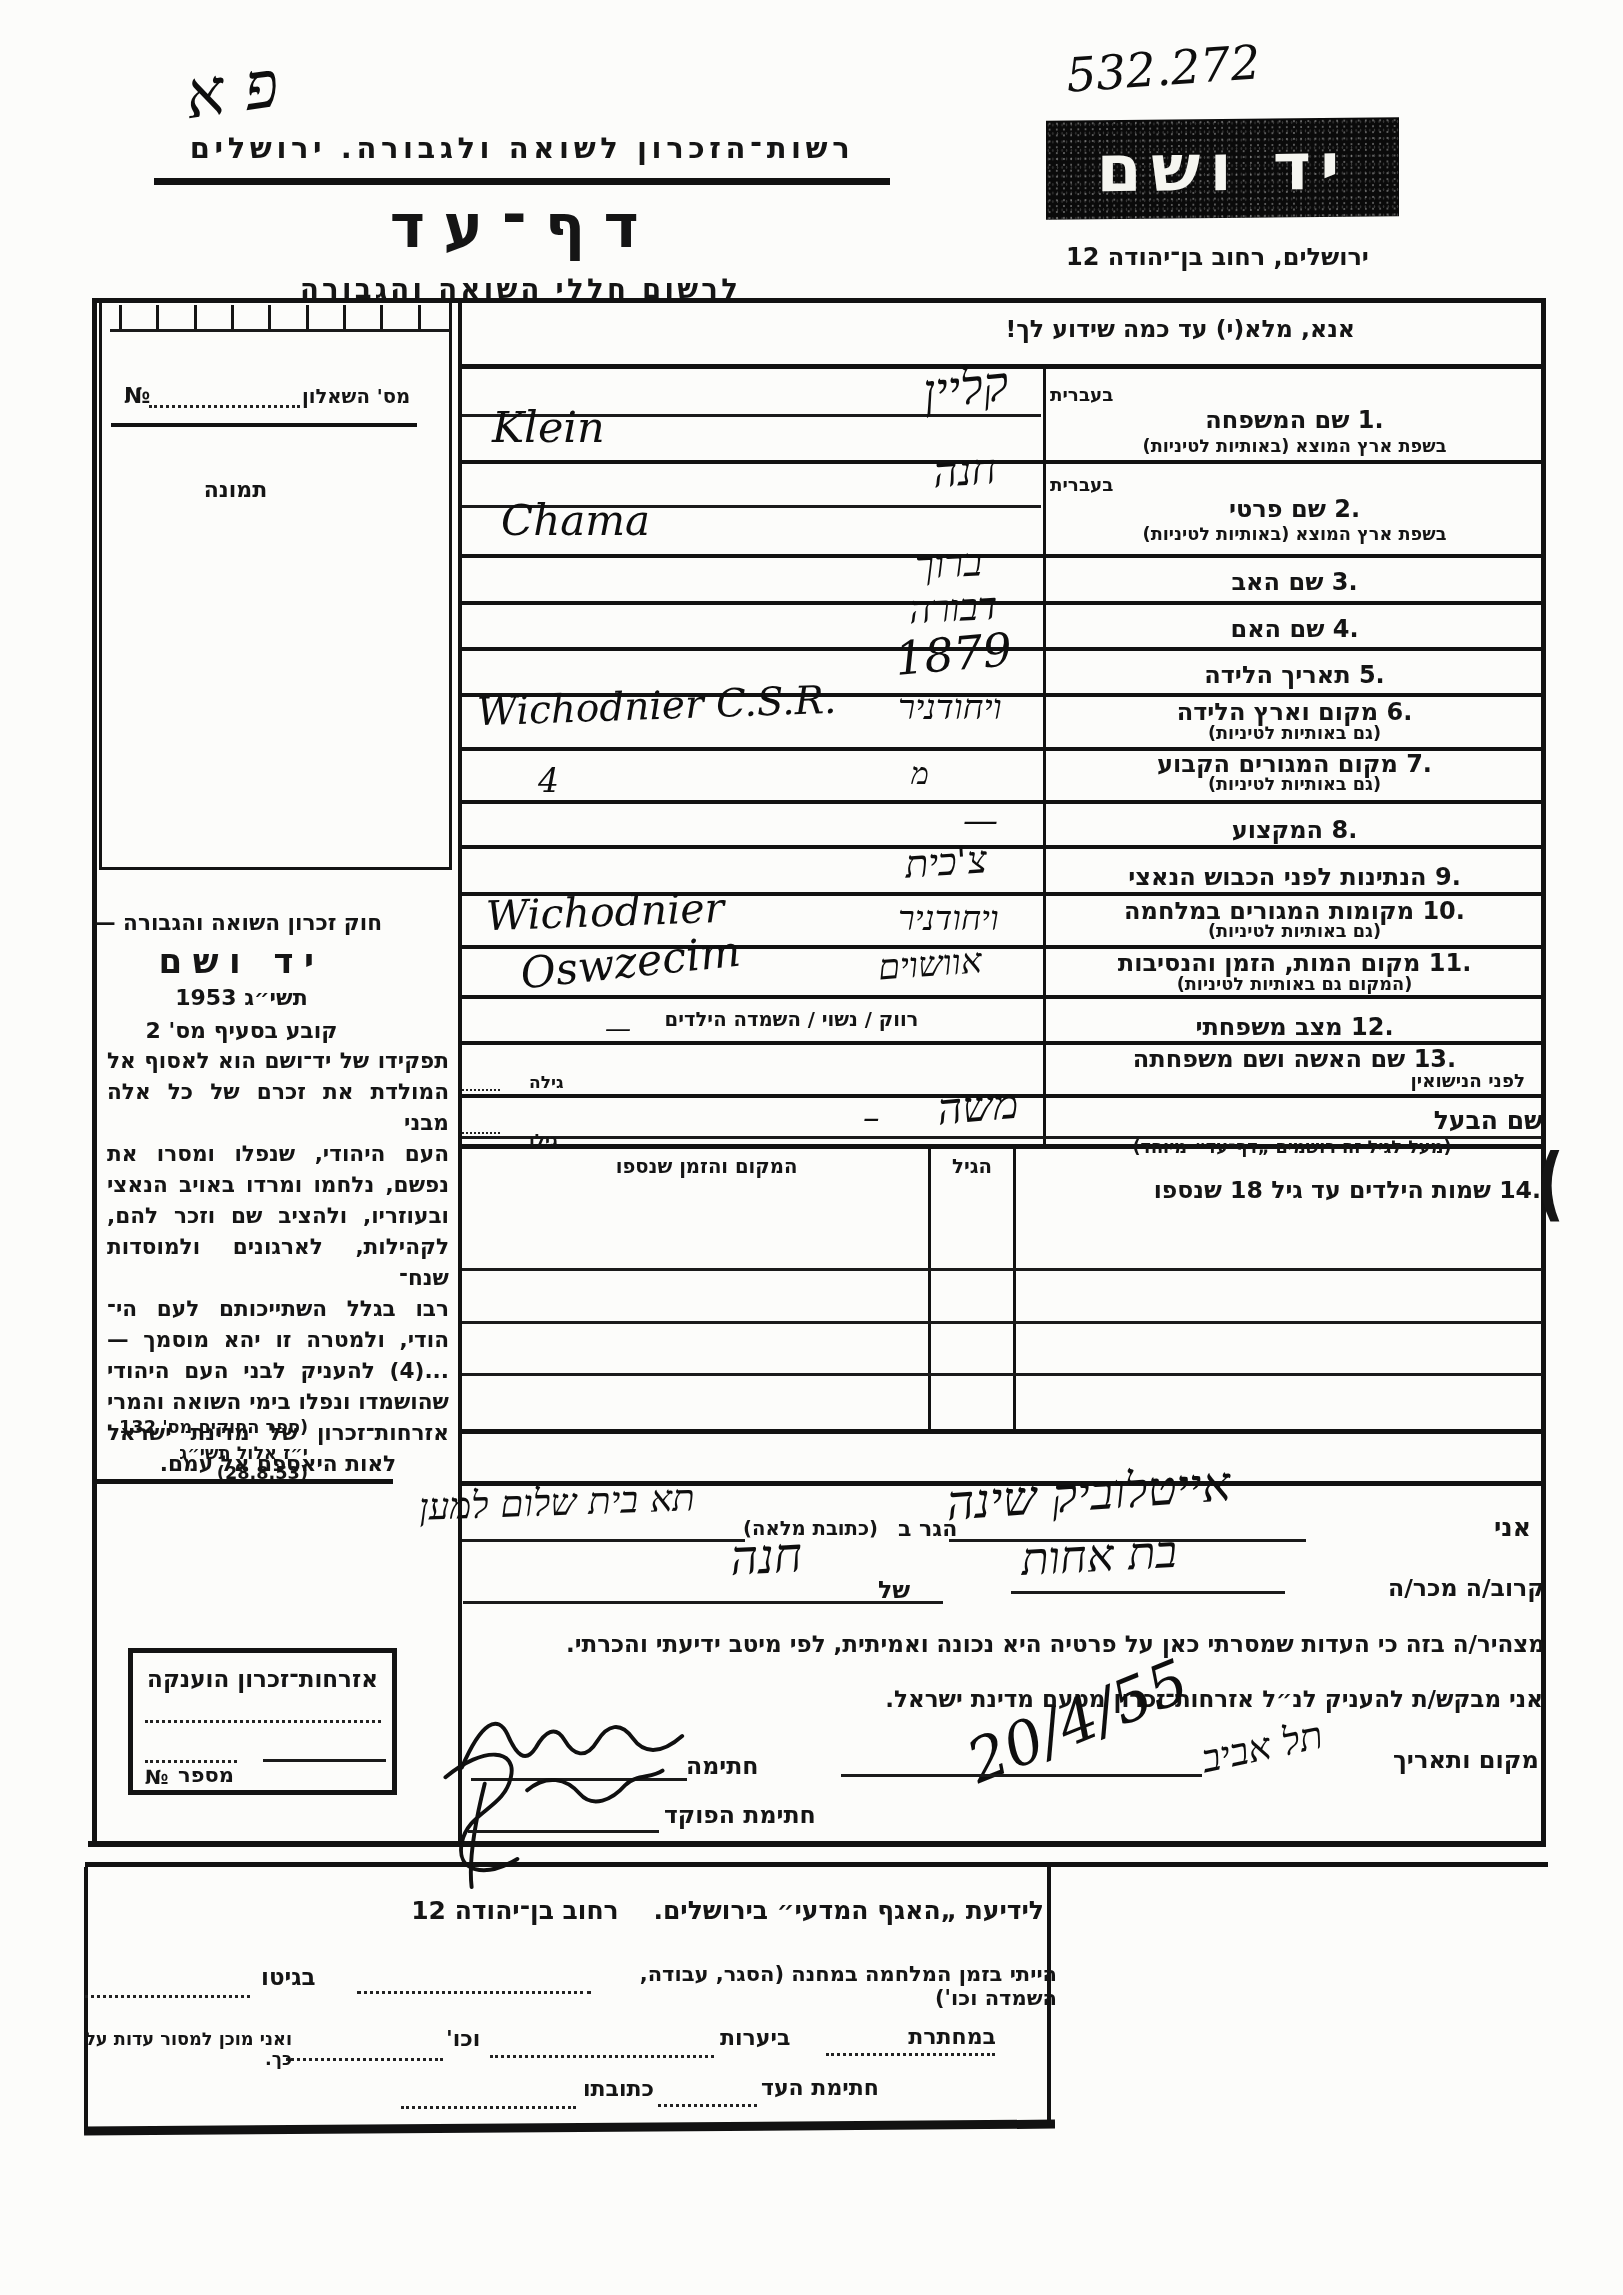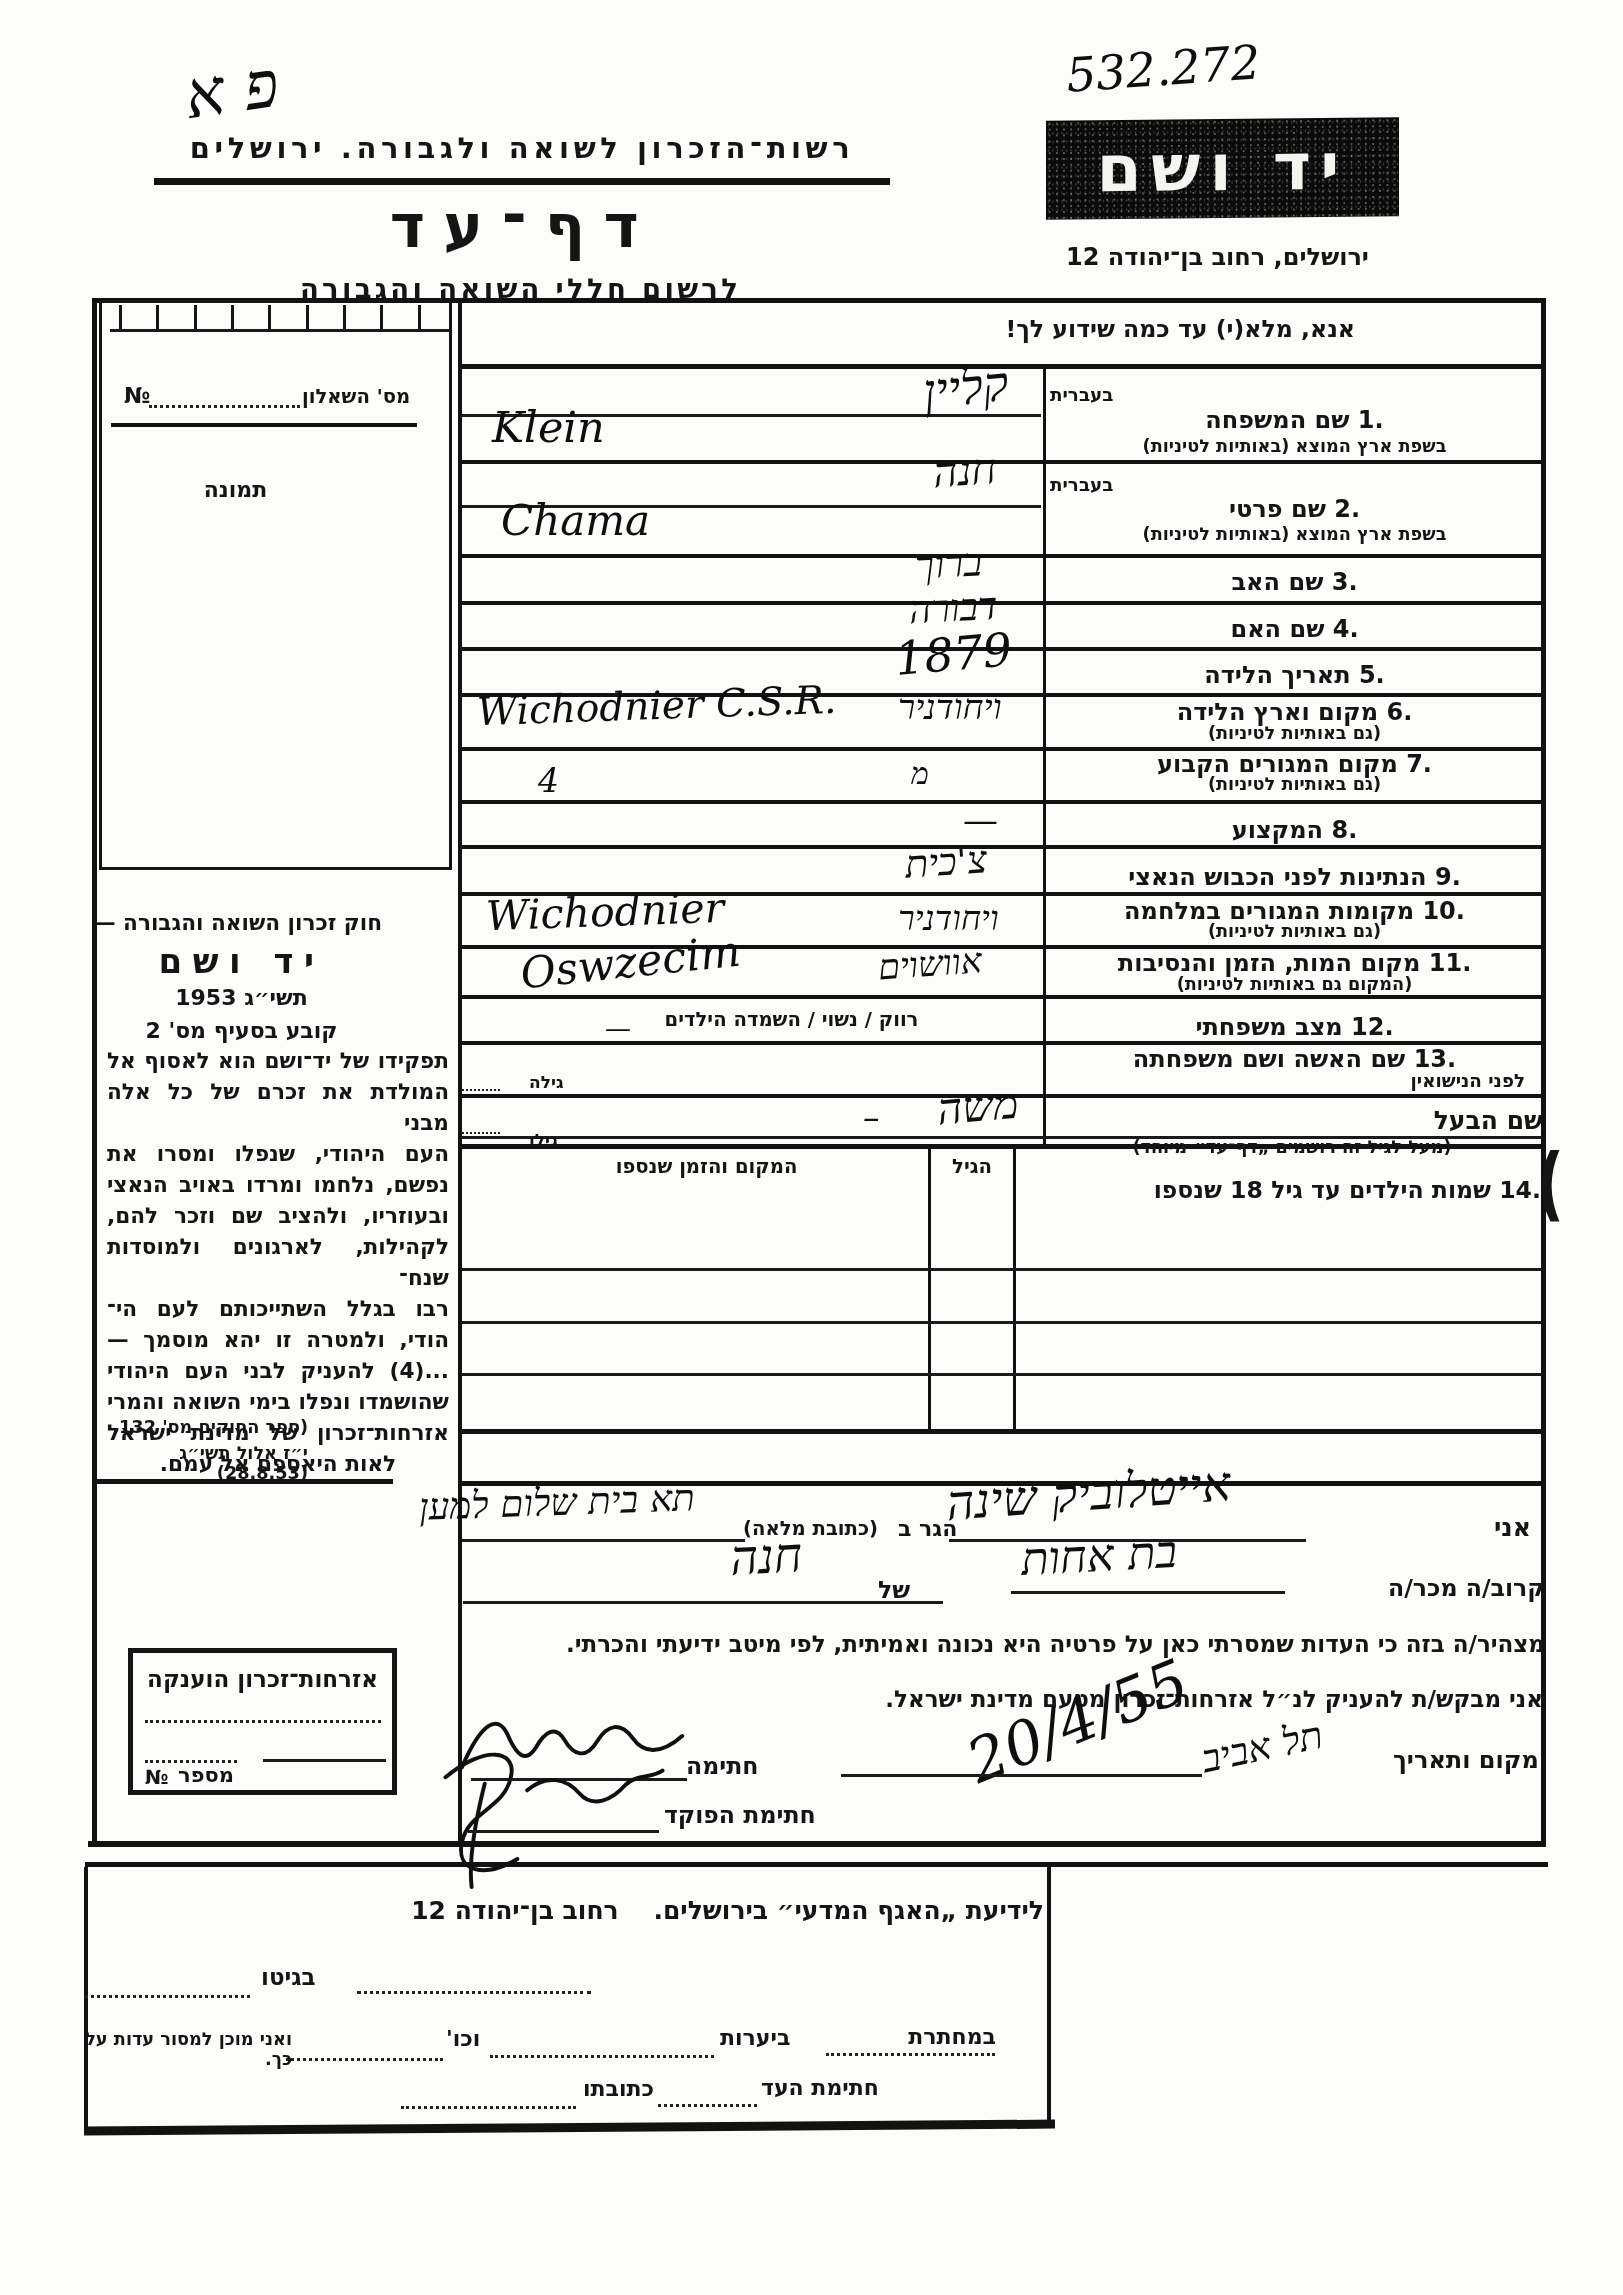--- a/index.html
+++ b/index.html
@@ -274,20 +274,21 @@
     <path d="M60,60 C120,10 170,18 160,60 C150,108 95,112 85,160 C76,205 120,215 170,185 M185,80 C215,55 245,62 265,85 C285,108 315,95 335,72 C352,55 375,62 392,50 M120,70 C105,130 95,185 100,228" stroke="#101010" stroke-width="6" fill="none" stroke-linecap="round"></path>
   </svg>
   <div class="ln" style="left:468px;top:1830px;width:191px;height:3.3px;"></div>
 
   <div class="vln" style="left:84px;top:1867px;width:3.9px;height:261px;"></div>
   <div class="vln" style="left:1047px;top:1867px;width:3.9px;height:261px;"></div>
   <div class="hln" style="left:84px;top:2123px;width:971px;height:8.5px;transform:rotate(-0.4deg);"></div>
 
   <div class="abs rtl b rgt" style="left:481px;top:1896px;width:563px;font-size:25px;white-space:pre;text-align:right;">לידיעת „האגף המדעי״ בירושלים.    רחוב בן־יהודה 12</div>
 
+  <div class="abs rtl b rgt" style="left:589px;top:1962px;width:468px;font-size:21px;">הייתי בזמן המלחמה במחנה (הסגר, עבודה, השמדה וכו')</div>
   <div class="dot" style="left:357px;top:1991px;width:234px;"></div>
   <div class="abs rtl b" style="left:261px;top:1964px;font-size:23px;">בגיטו</div>
   <div class="dot" style="left:85px;top:1995px;width:165px;"></div>
 
   <div class="abs rtl b" style="left:996px;top:2024px;font-size:22px;transform:translateX(-100%);direction:rtl;">במחתרת</div>
   <div class="dot" style="left:826px;top:2053px;width:169px;"></div>
   <div class="abs rtl b" style="left:720px;top:2025px;font-size:22px;">ביערות</div>
   <div class="dot" style="left:490px;top:2055px;width:224px;"></div>
   <div class="abs rtl b" style="left:446px;top:2026px;font-size:22px;">וכו'</div>
   <div class="dot" style="left:286px;top:2058px;width:157px;"></div>

